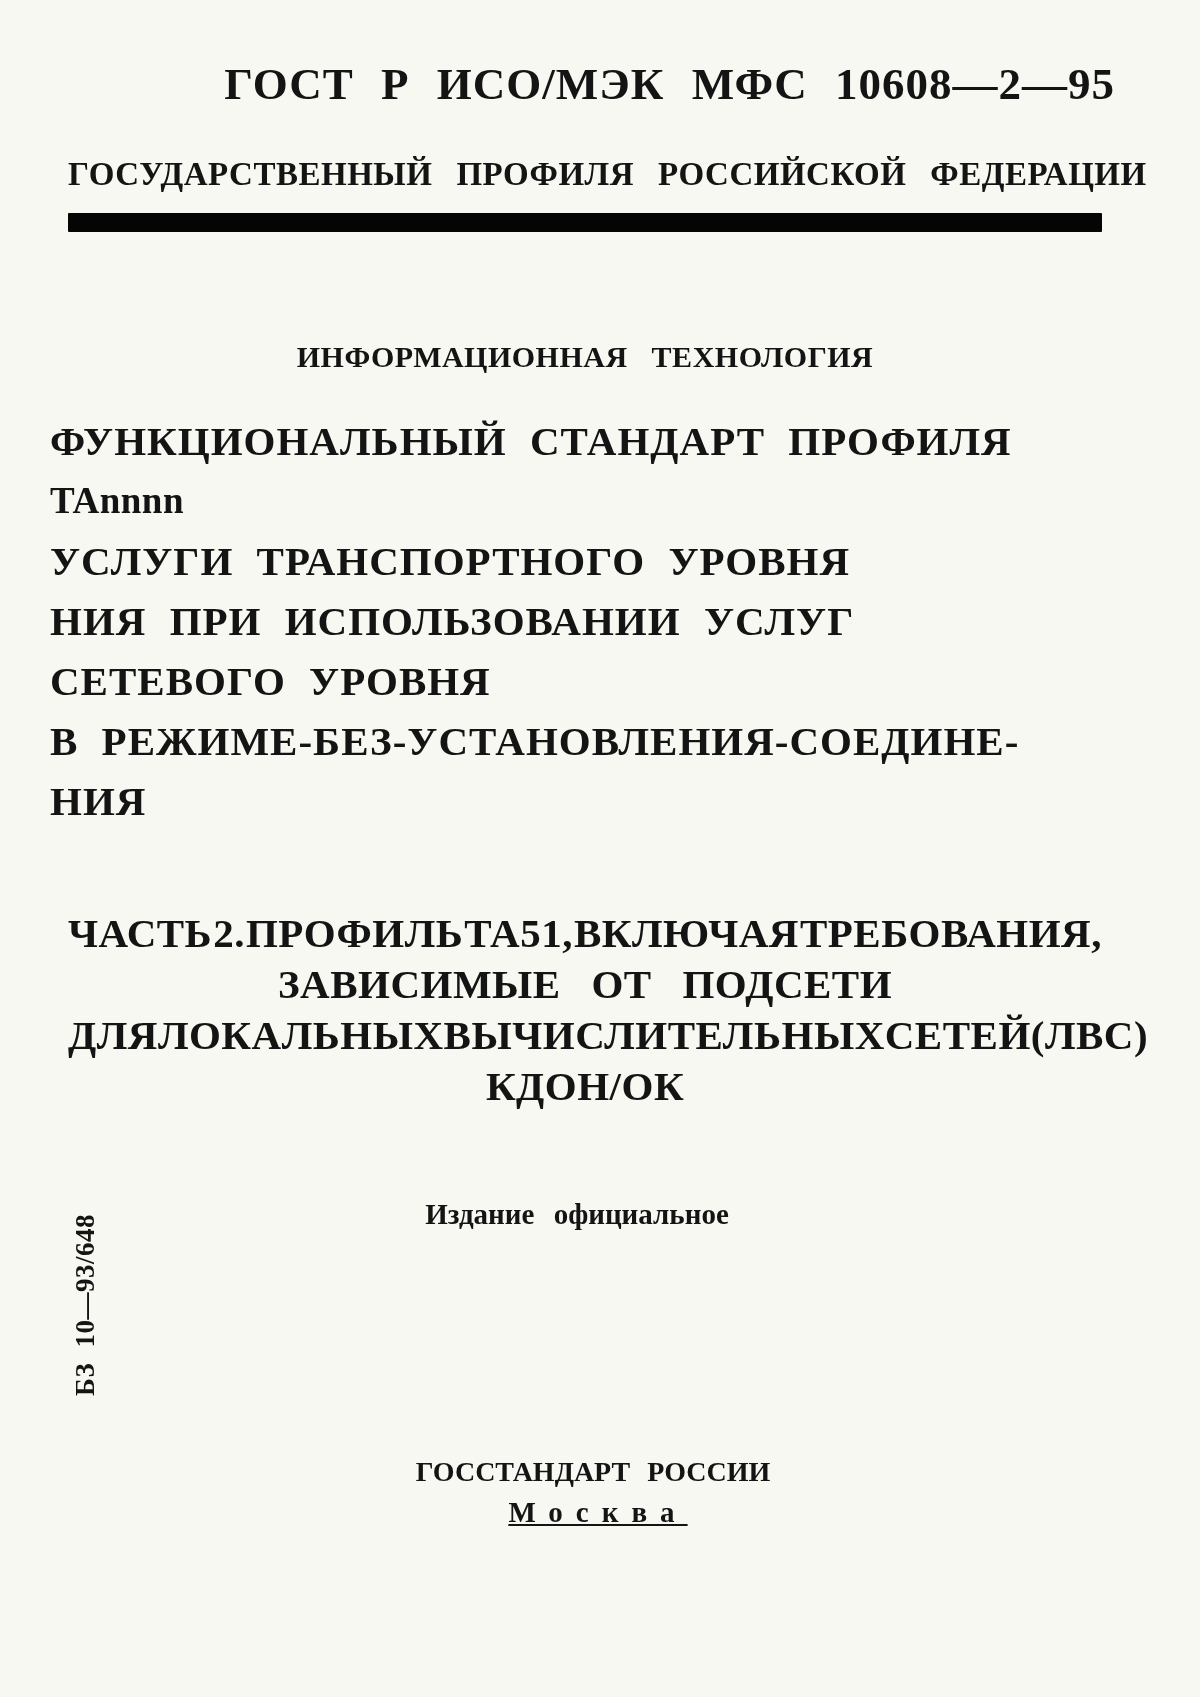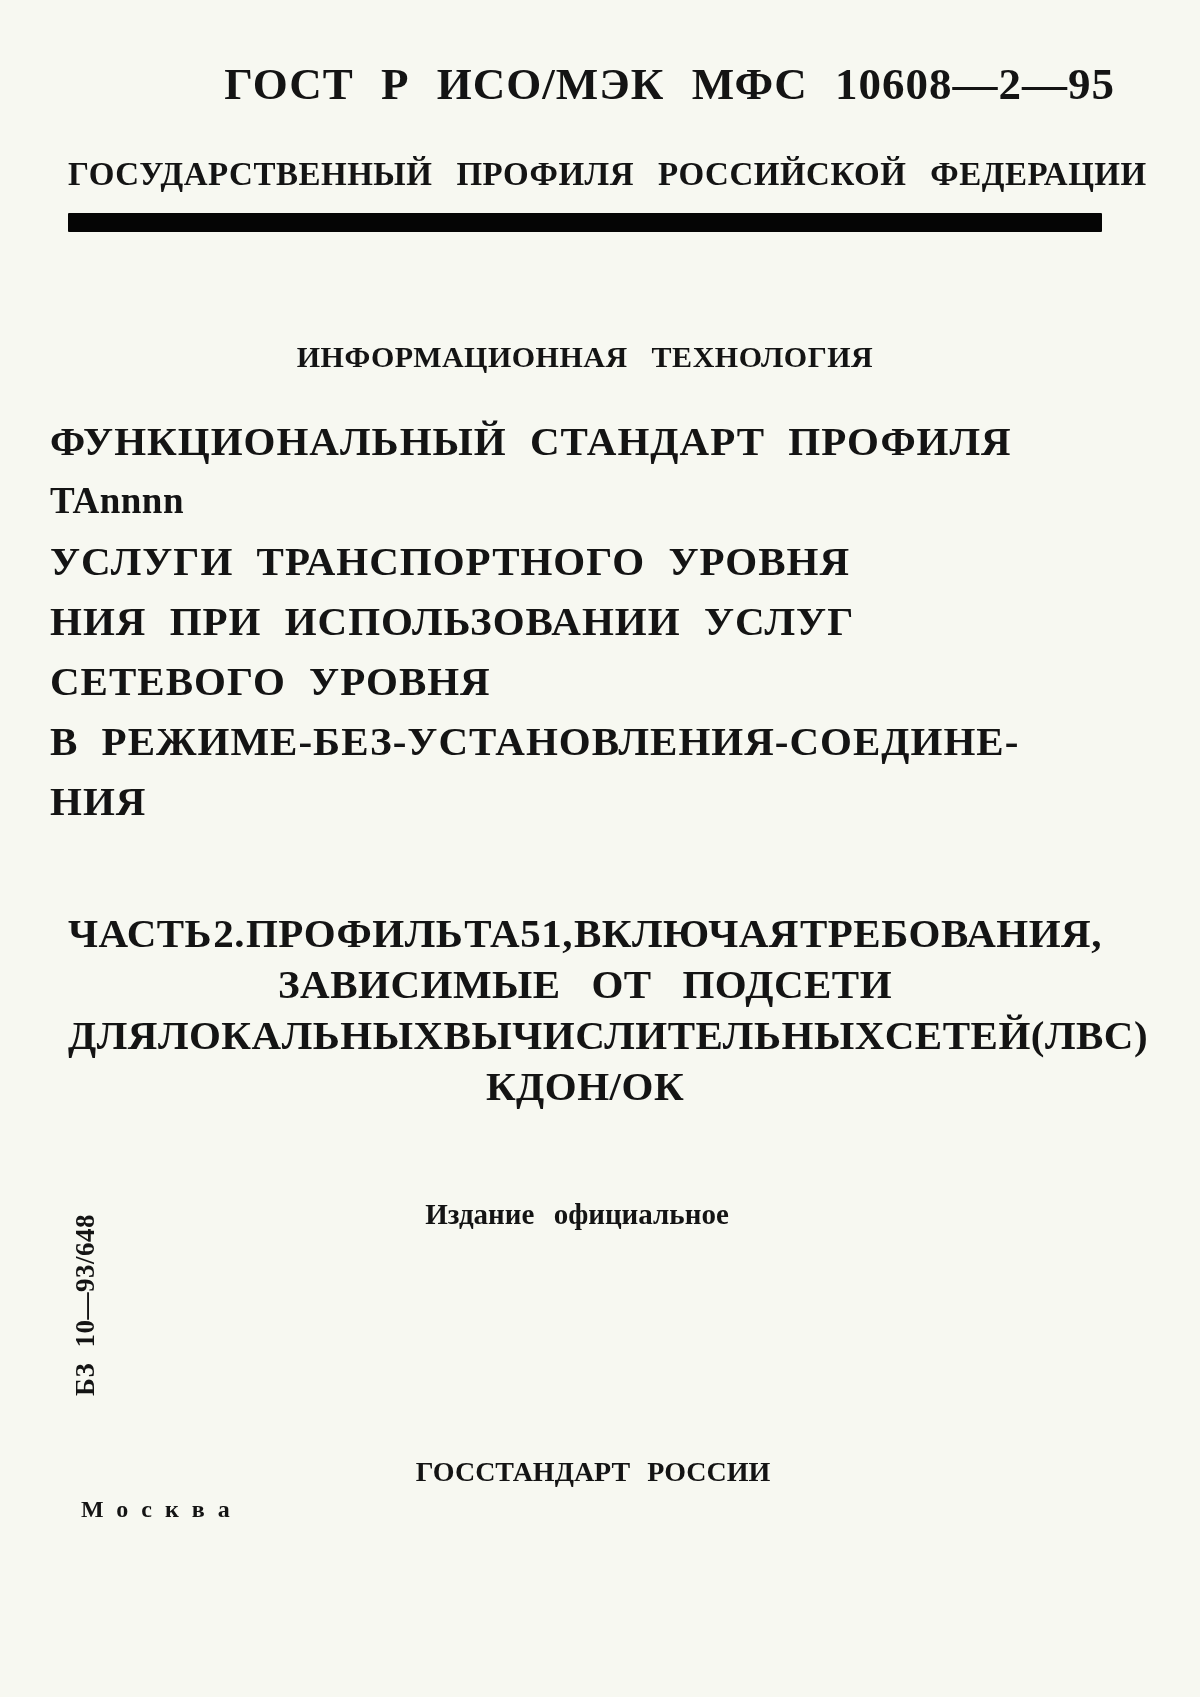--- a/index.html
+++ b/index.html
@@ -123,22 +123,24 @@
     left: 76px;
     width: 1034px;
     text-align: center;
     font-size: 28px;
     word-spacing: 10px;
   }
   .city {
     top: 1496px;
     left: 81px; 
     width: 1034px;
-    font-size: 24px;
+    text-align: center;
+    font-size: 29px;
     letter-spacing: 13px;
+    text-decoration: underline;
   }
 </style>
 </head>
 <body>
 
 <div class="page">
 
   <div class="abs doc-code">ГОСТ Р ИСО/МЭК МФС 10608—2—95</div>
 
   <div class="abs state-standard">

